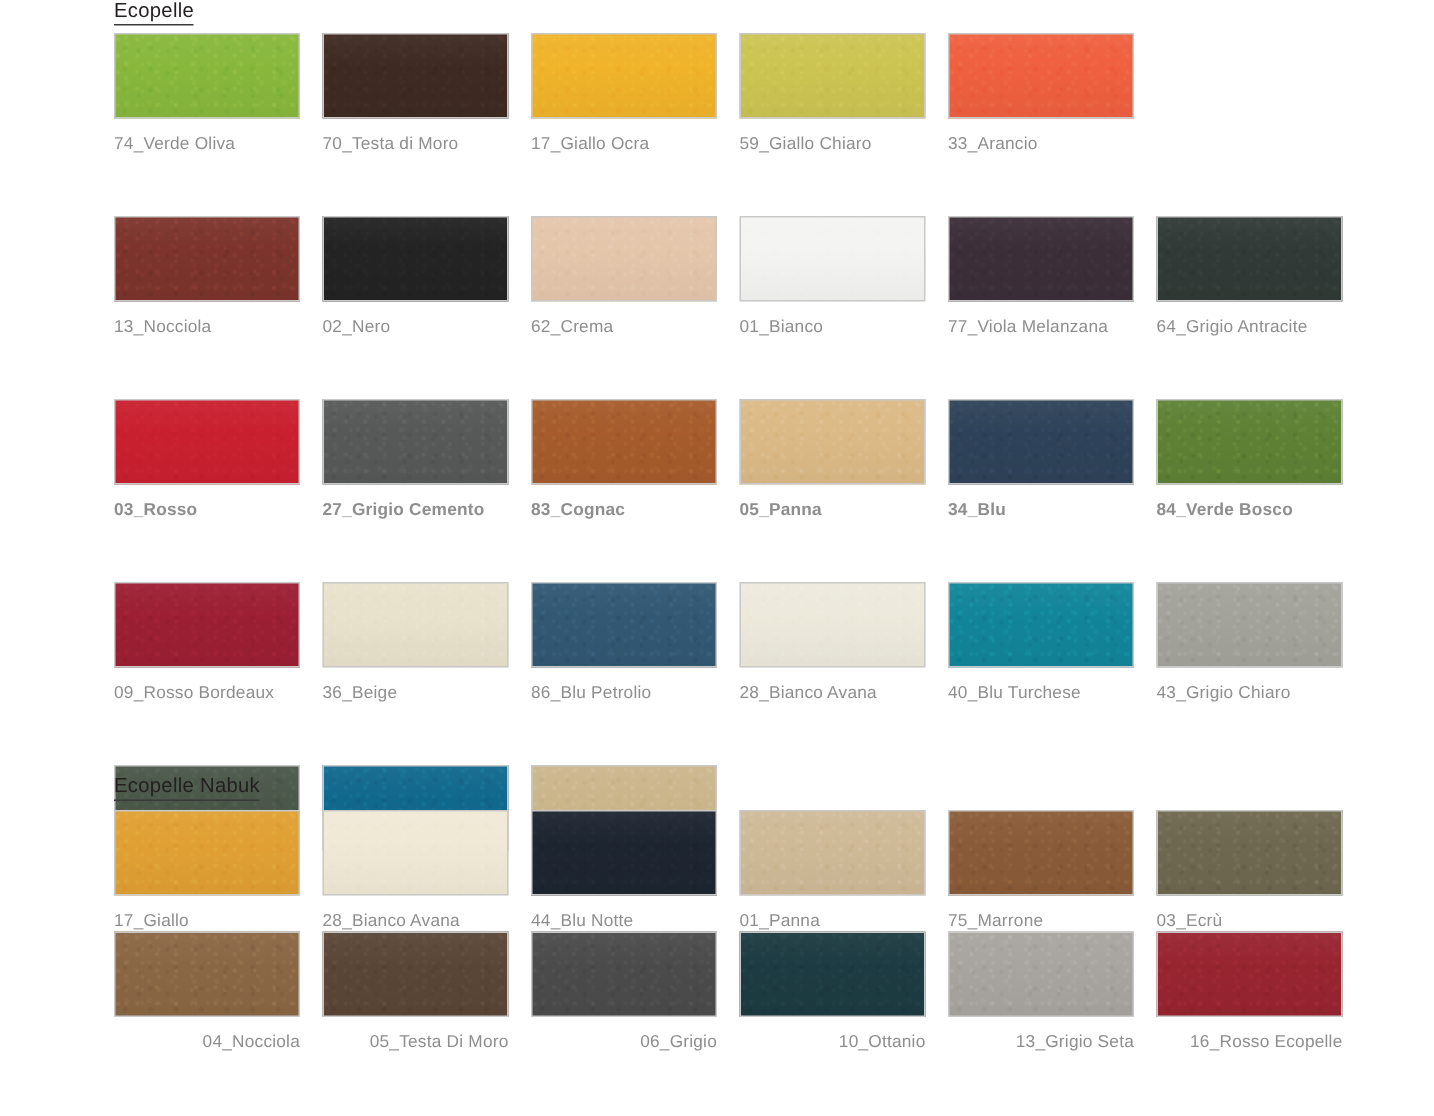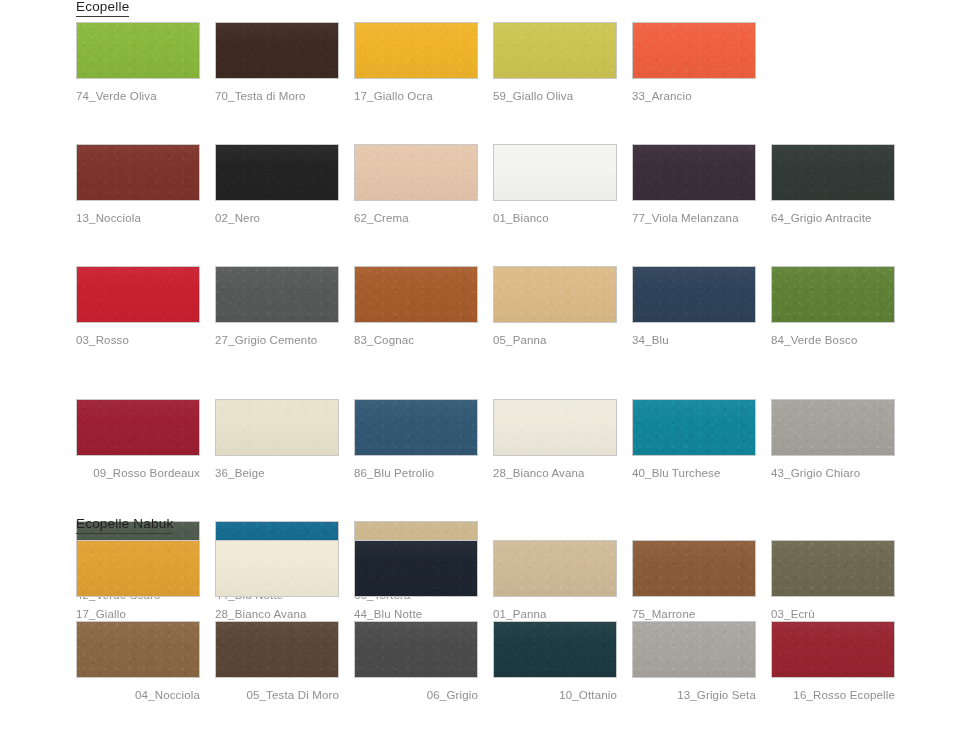--- a/index.html
+++ b/index.html
@@ -109,21 +109,21 @@
             <div class="tex"></div>
             <div class="shade"></div>
           </div>
           <div class="caption" style="color: rgb(142, 142, 142);">17_Giallo Ocra</div>
         </div>
         <div class="cell">
           <div class="swatch" style="background-color: rgb(204, 196, 82); border-color: rgb(201, 201, 201);">
             <div class="tex"></div>
             <div class="shade"></div>
           </div>
-          <div class="caption" style="color: rgb(142, 142, 142);">59_Giallo Oliva</div>
+          <div class="caption" style="color: rgb(142, 142, 142);">59_Giallo Chiaro</div>
         </div>
         <div class="cell">
           <div class="swatch" style="background-color: rgb(239, 96, 63); border-color: rgb(201, 201, 201);">
             <div class="tex"></div>
             <div class="shade"></div>
           </div>
           <div class="caption" style="color: rgb(142, 142, 142);">33_Arancio</div>
         </div>
       </div>
       <div class="row" style="margin-bottom: 41px;">
@@ -163,21 +163,21 @@
           <div class="caption" style="color: rgb(142, 142, 142);">77_Viola Melanzana</div>
         </div>
         <div class="cell">
           <div class="swatch" style="background-color: rgb(49, 58, 54); border-color: rgb(201, 201, 201);">
             <div class="tex"></div>
             <div class="shade"></div>
           </div>
           <div class="caption" style="color: rgb(142, 142, 142);">64_Grigio Antracite</div>
         </div>
       </div>
-      <div class="row" style="margin-bottom: 52px;">
+      <div class="row" style="margin-bottom: 41px; font-weight: bold;">
         <div class="cell">
           <div class="swatch" style="background-color: rgb(201, 32, 47); border-color: rgb(201, 201, 201);">
             <div class="tex"></div>
             <div class="shade"></div>
           </div>
           <div class="caption" style="color: rgb(142, 142, 142);">03_Rosso</div>
         </div>
         <div class="cell">
           <div class="swatch" style="background-color: rgb(87, 88, 88); border-color: rgb(201, 201, 201);">
             <div class="tex"></div>
@@ -213,21 +213,21 @@
           </div>
           <div class="caption" style="color: rgb(142, 142, 142);">84_Verde Bosco</div>
         </div>
       </div>
       <div class="row" style="margin-bottom: 41px;">
         <div class="cell">
           <div class="swatch" style="background-color: rgb(156, 31, 51); border-color: rgb(201, 201, 201);">
             <div class="tex"></div>
             <div class="shade"></div>
           </div>
-          <div class="caption" style="color: rgb(142, 142, 142); text-align: right;">09_Rosso Bordeaux</div>
+          <div class="caption" style="color: rgb(142, 142, 142);">09_Rosso Bordeaux</div>
         </div>
         <div class="cell">
           <div class="swatch" style="background-color: rgb(232, 226, 204); border-color: rgb(201, 201, 201);">
             <div class="tex"></div>
             <div class="shade"></div>
           </div>
           <div class="caption" style="color: rgb(142, 142, 142);">36_Beige</div>
         </div>
         <div class="cell">
           <div class="swatch" style="background-color: rgb(50, 88, 115); border-color: rgb(201, 201, 201);">

